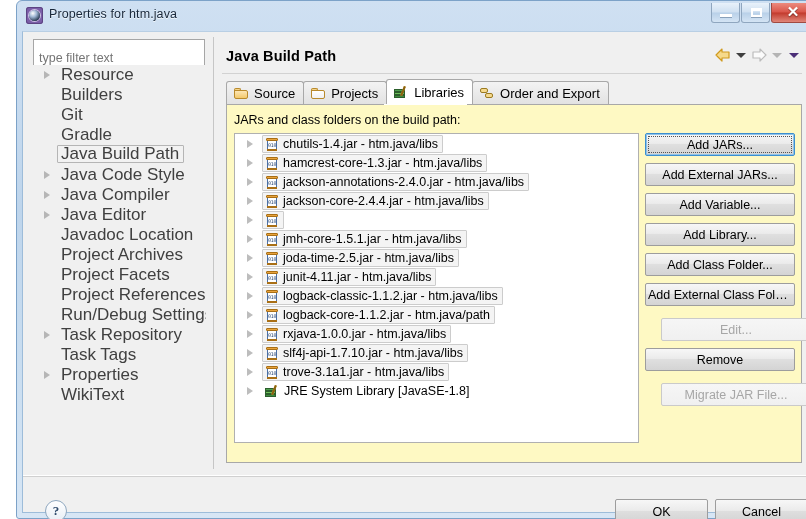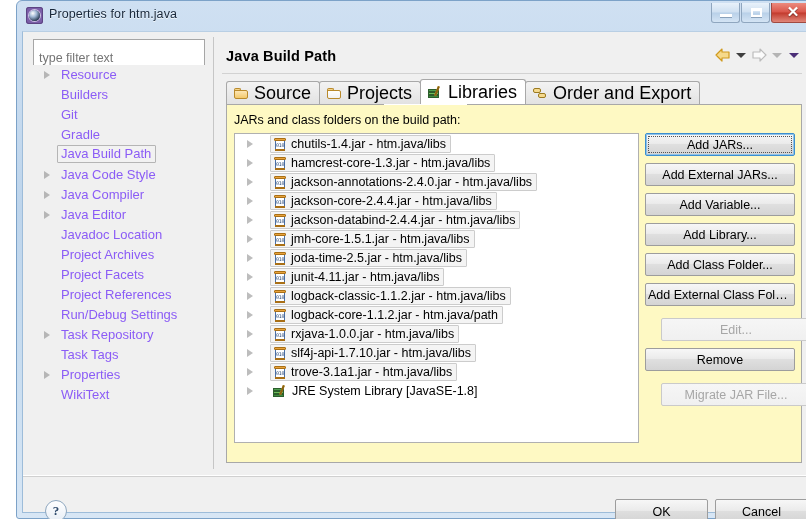--- a/index.html
+++ b/index.html
@@ -131,22 +131,22 @@
     left: 10px; top: 33px;
     width: 173px; height: 404px;
     box-sizing: border-box;
     background: #f0f0f0;
     overflow: hidden;
   }
   .tree-item {
     position: relative;
     height: 20px;
     line-height: 20px;
-    font-size: 13px;
-    color: #8b5cf6;
+    font-size: 17px;
+    color: #404040;
     padding-left: 28px;
     white-space: nowrap;
   }
   .tree-item .twisty {
     position: absolute;
     left: 11px; top: 6px;
     width: 0; height: 0;
     border-top: 4px solid transparent;
     border-bottom: 4px solid transparent;
     border-left: 6px solid transparent;
@@ -216,21 +216,21 @@
     align-items: flex-end;
   }
   .tab {
     position: relative;
     height: 23px;
     box-sizing: border-box;
     display: flex;
     align-items: center;
     gap: 5px;
     padding: 0 8px 0 7px;
-    font-size: 18px;
+    font-size: 13px;
     color: #000;
     background: linear-gradient(to bottom, #f3f3f3 0%, #e2e2e2 100%);
     border: 1px solid #a8a8a8;
     border-bottom: none;
     border-radius: 3px 3px 0 0;
     margin-right: -1px;
   }
   .tab.active {
     height: 25px;
     background: #ffffff;
@@ -273,21 +273,21 @@
     box-sizing: border-box;
     background: #ffffff;
     border: 1px solid #b0b0b0;
     overflow: hidden;
   }
   .jar-row {
     position: relative;
     height: 19px;
     display: flex;
     align-items: center;
-    padding-left: 20px;
+    padding-left: 12px;
     font-size: 12.5px;
     color: #000;
     white-space: nowrap;
   }
   .jar-row .twisty2 {
     position: absolute;
     left: 12px; top: 6px;
     width: 0; height: 0;
     border-top: 4px solid transparent;
     border-bottom: 4px solid transparent;
@@ -652,21 +652,20 @@
             </div>
             <div class="jar-row">
               <span class="twisty2"></span>
               <span class="jar-chip">
                 <span class="ico-jar">
                   <span class="body"></span>
                   <span class="bits">010</span>
                   <span class="base"></span>
                   <span class="lid"></span>
                 </span>
-                <span>jackson-databind-2.4.4.jar - htm.java/libs</span>
               </span>
             </div>
             <div class="jar-row">
               <span class="twisty2"></span>
               <span class="jar-chip">
                 <span class="ico-jar">
                   <span class="body"></span>
                   <span class="bits">010</span>
                   <span class="base"></span>
                   <span class="lid"></span>

